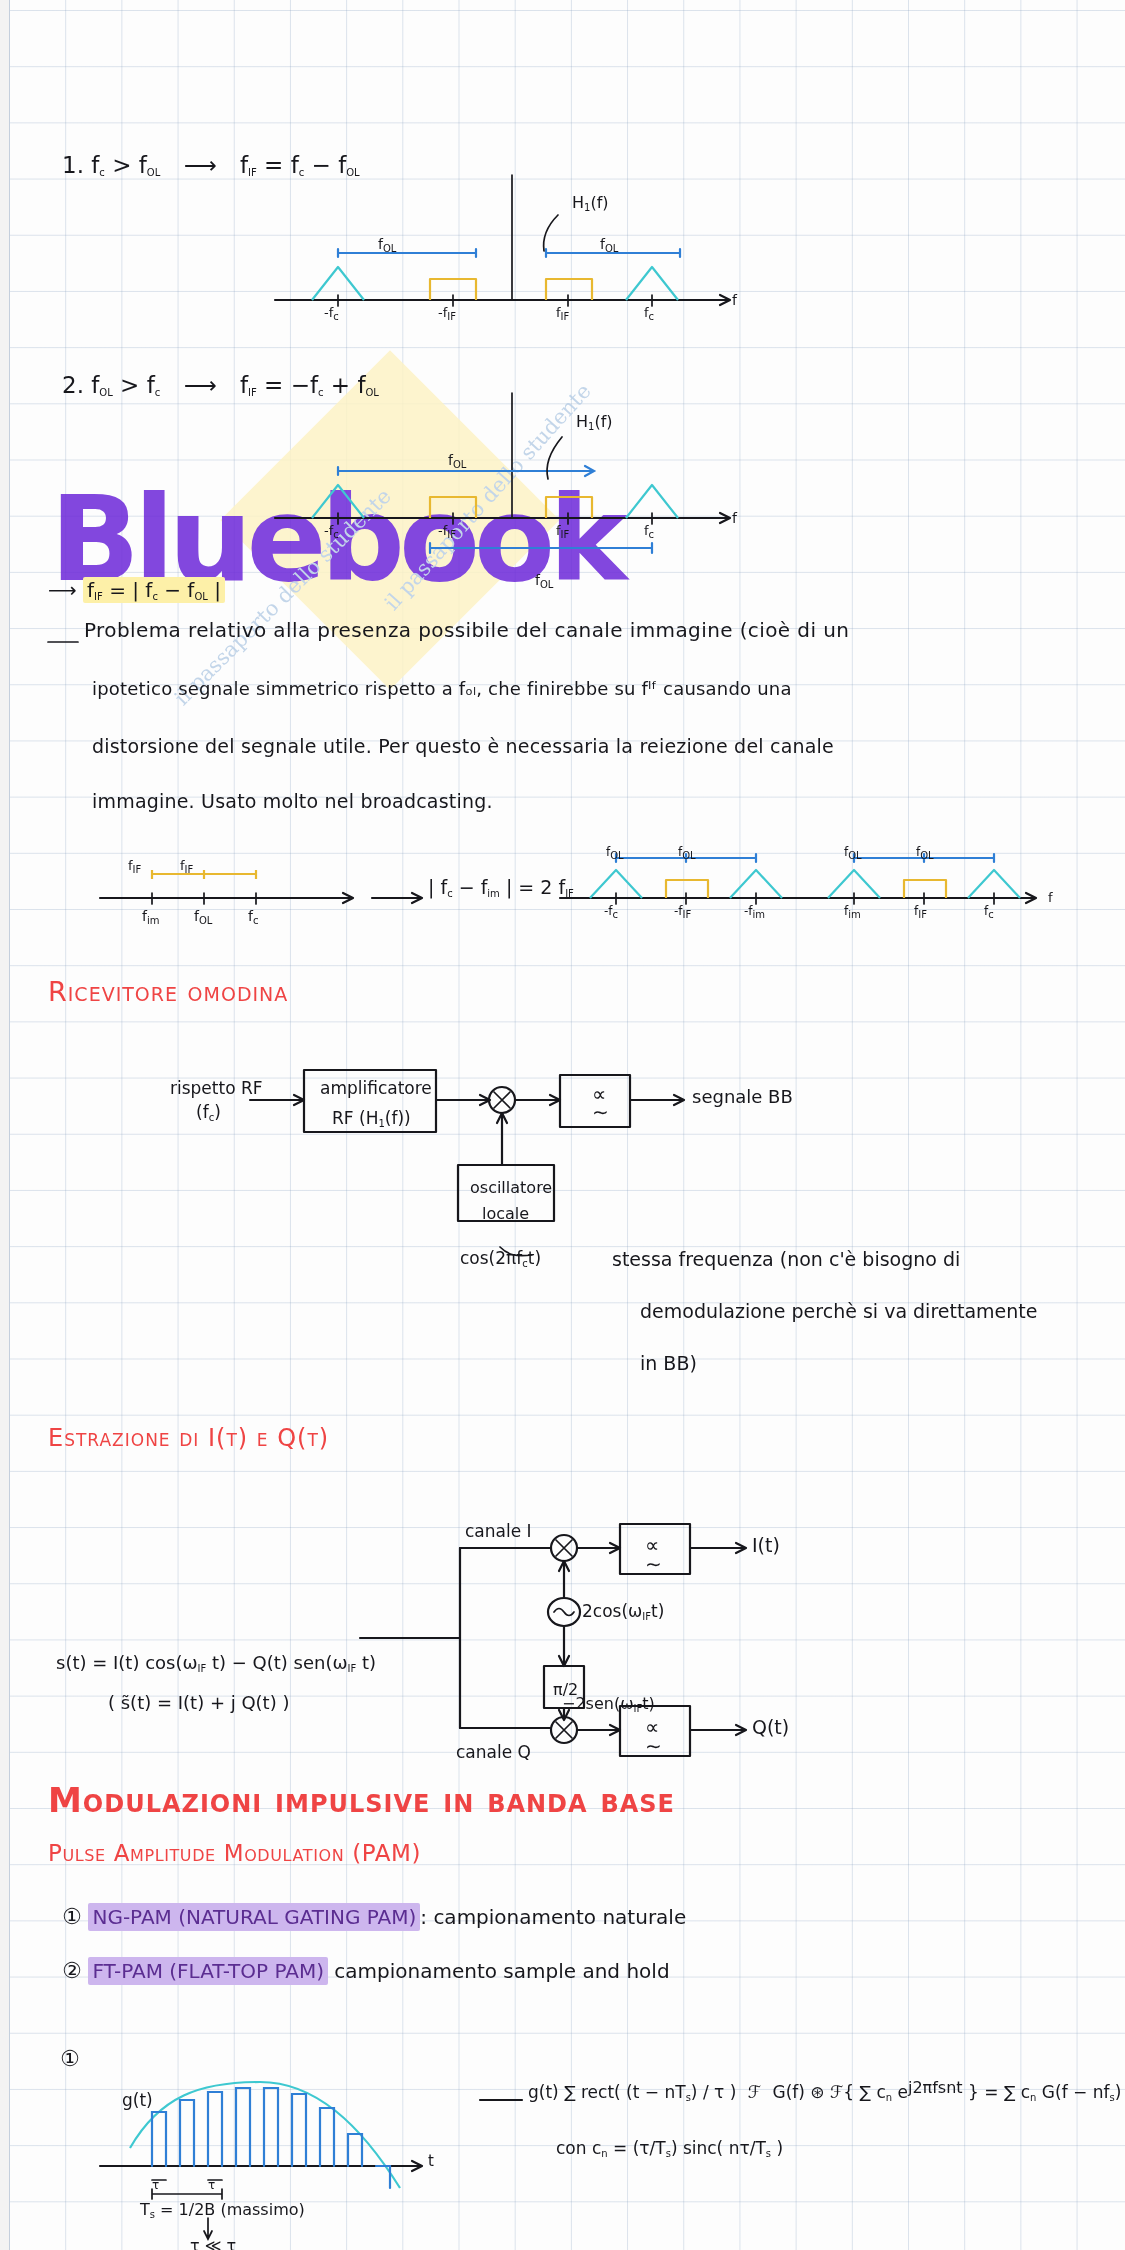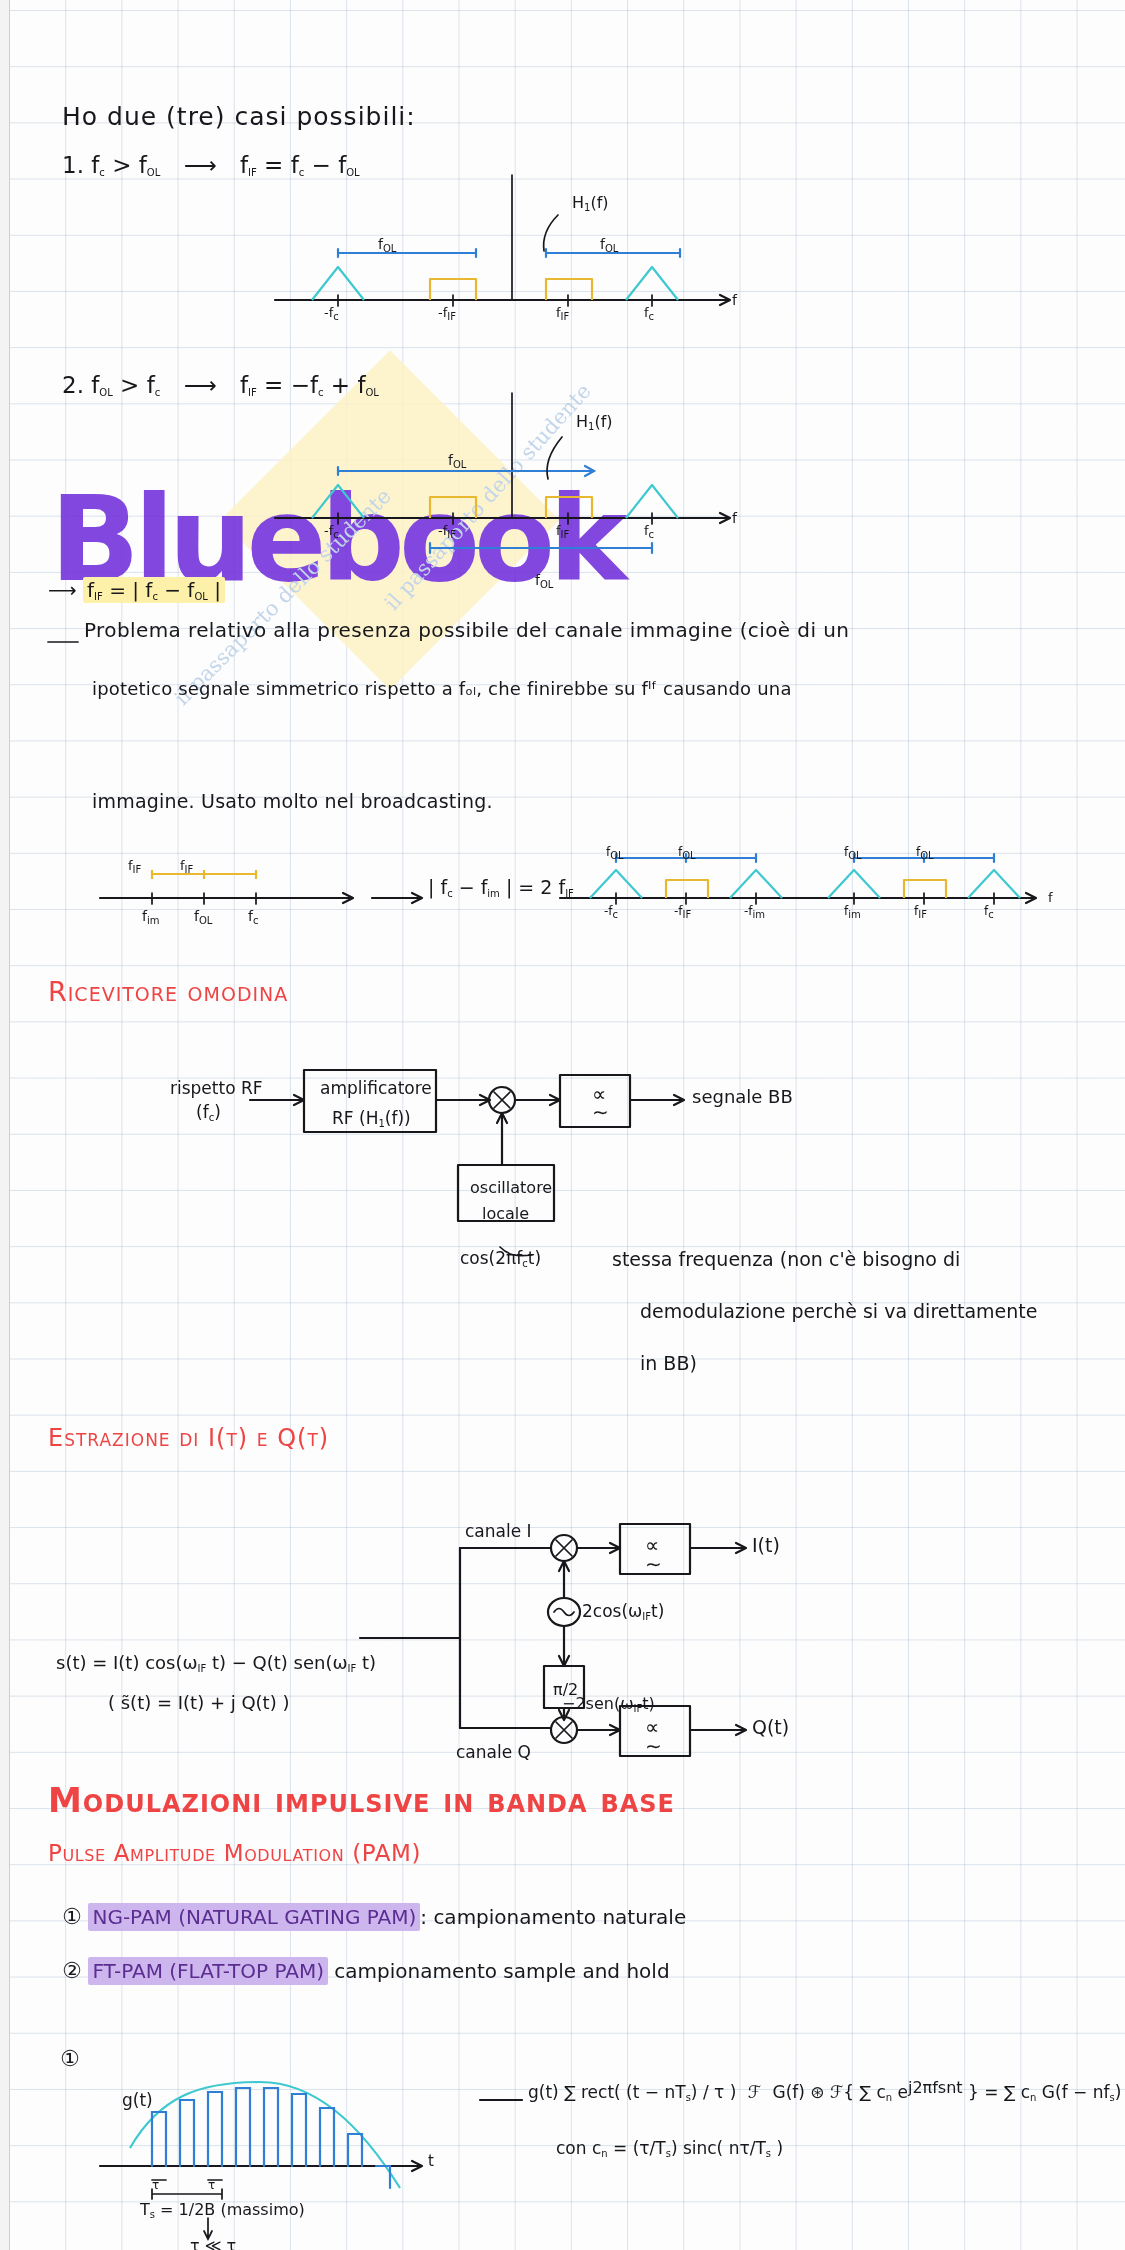--- a/index.html
+++ b/index.html
@@ -55,21 +55,20 @@
   <div id="grid"></div>
   <div id="edge-left"></div>
 
   <div id="wm">
     <div class="dia"></div>
     <div class="bl">Bluebook</div>
     <div class="sl">il passaporto dello studente</div>
     <div class="sl2">il passaporto dello studente</div>
   </div>
 
-  <div class="ink hand" style="left:62px;top:102px;font-size:25px;letter-spacing:1px;">Ho  due (tre) casi possibili:</div>
 
   <div class="ink hand" style="left:62px;top:152px;font-size:23px;">
     <span>1. f</span><span class="sub">c</span><span> &gt; f</span><span class="sub">OL</span>
     <span style="padding:0 16px;">⟶</span>
     <span>f</span><span class="sub">IF</span><span> = f</span><span class="sub">c</span><span> − f</span><span class="sub">OL</span>
   </div>
 
   <svg style="left:330px;top:175px;width:430px;height:130px;">
 
     <path class="stk-thin" d="M182,0 L182,125"></path>
@@ -144,20 +143,21 @@
   <div class="ink hand" style="left:48px;top:578px;font-size:20px;">
     <span>⟶</span>
     <span class="hl-y"><span>f</span><span class="sub">IF</span><span> = | f</span><span class="sub">c</span><span> − f</span><span class="sub">OL</span><span> |</span></span>
   </div>
 
   <svg style="left:48px;top:630px;width:40px;height:20px;">
     <path class="stk-thin" d="M0,12 L30,12"></path>
   </svg>
   <div class="ink hand" style="left:84px;top:618px;font-size:20px;letter-spacing:.4px;">Problema relativo alla presenza possibile del canale immagine (cioè di un</div>
   <div class="ink hand" style="left:92px;top:678px;font-size:18px;letter-spacing:.2px;">ipotetico segnale simmetrico rispetto a fₒₗ, che finirebbe su fᴵᶠ causando una</div>
+  <div class="ink hand" style="left:92px;top:735px;font-size:19px;letter-spacing:.2px;">distorsione del segnale utile. Per questo è necessaria la reiezione del canale</div>
   <div class="ink hand" style="left:92px;top:790px;font-size:19px;letter-spacing:.2px;">immagine. Usato molto nel broadcasting.</div>
 
   <svg style="left:100px;top:848px;width:260px;height:70px;">
     <path class="stk" d="M0,50 L250,50"></path>
     <path class="stk" d="M243,45 L253,50 L243,55"></path>
     <path class="stk-thin" d="M52,45 L52,56 M104,45 L104,56 M156,45 L156,56"></path>
     <path class="yl" d="M52,26 L156,26 M52,22 L52,31 M104,22 L104,31 M156,22 L156,31"></path>
   </svg>
   <div class="ink hand" style="left:128px;top:858px;font-size:13px;"><span>f</span><span class="sub">IF</span></div>
   <div class="ink hand" style="left:180px;top:858px;font-size:13px;"><span>f</span><span class="sub">IF</span></div>

